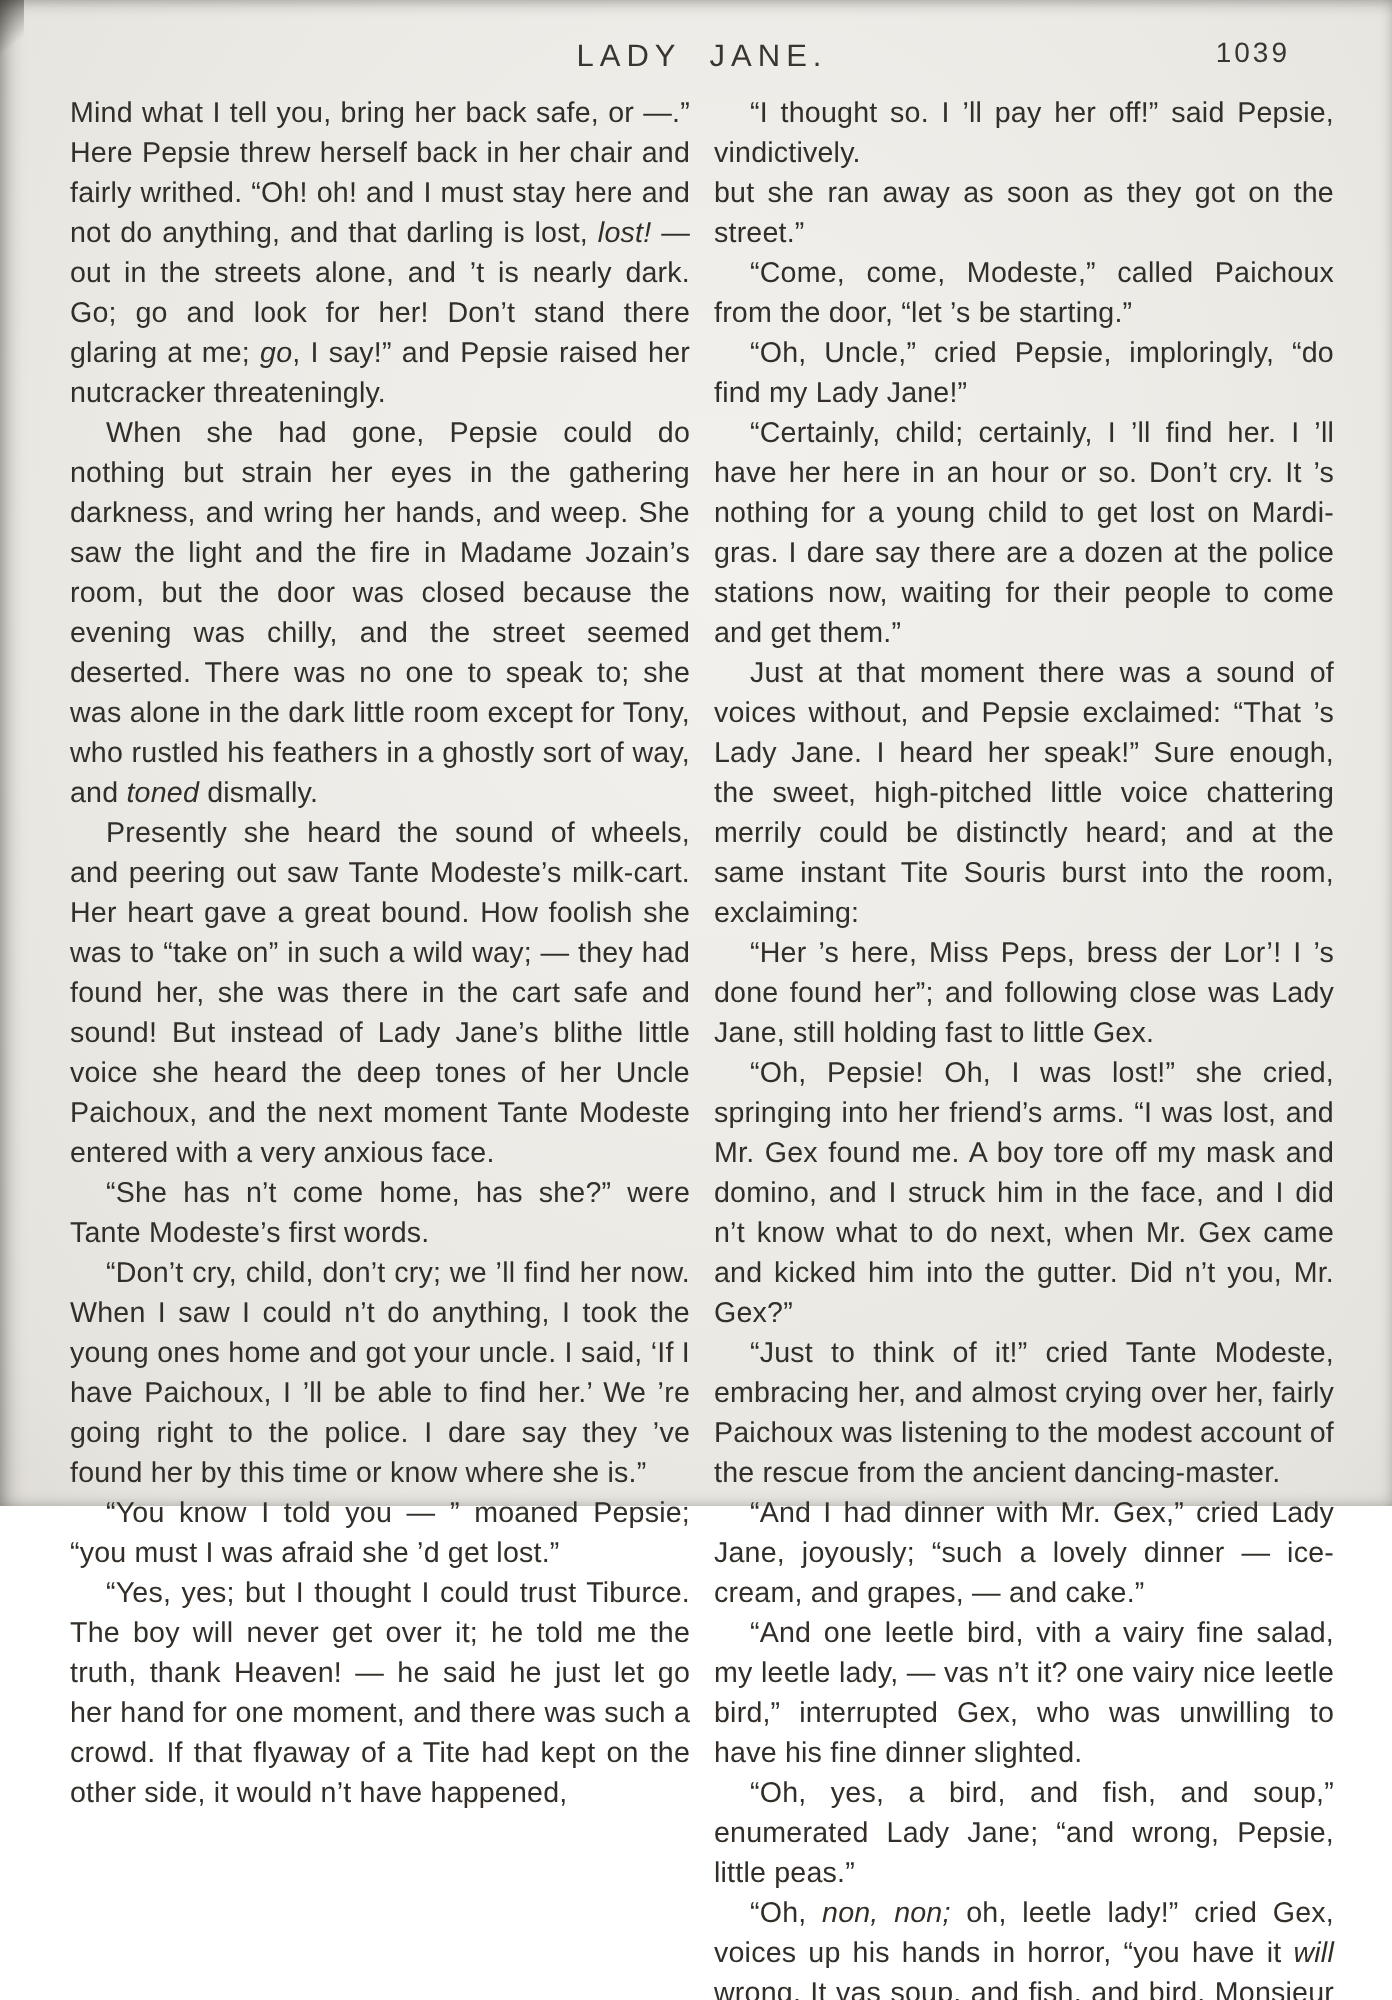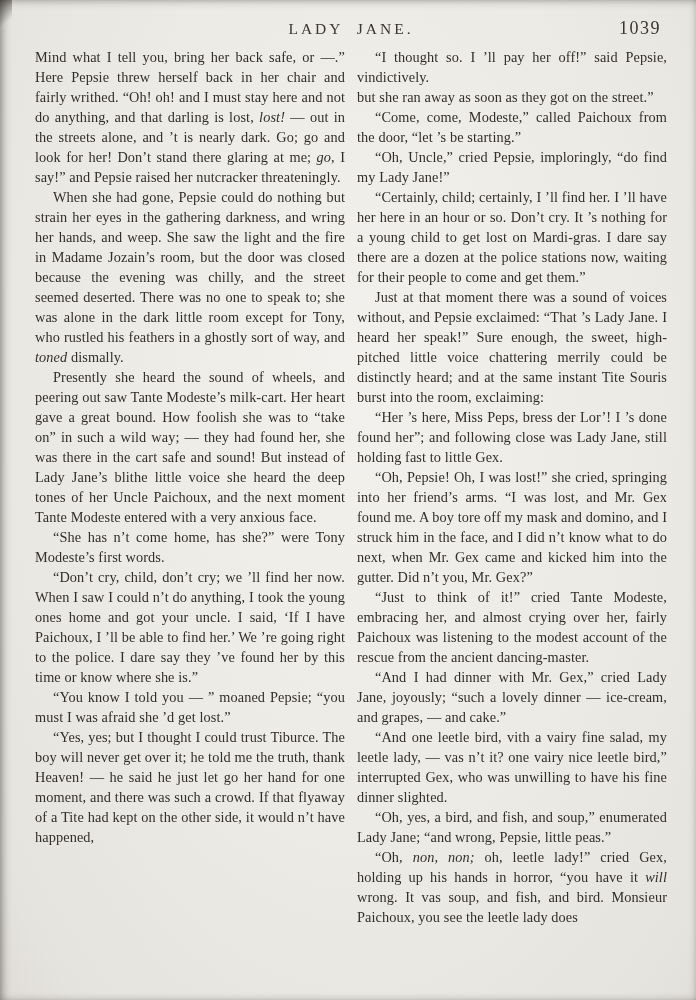--- a/index.html
+++ b/index.html
@@ -5,29 +5,29 @@
   html, body {
     margin: 0;
     padding: 0;
     width: 696px;
     height: 1000px;
     overflow: hidden;
   }
   .page {
     position: relative;
     width: 696px;
-    height: 1000px;
+    height: 753px;
     background:
       radial-gradient(ellipse at 52% 38%, #f2f1ed 0%, #ebeae5 55%, #e5e3dd 90%, #dedcd5 100%);
     box-shadow:
       inset 7px 0 10px -5px rgba(75, 72, 66, 0.55),
       inset 0 5px 8px -4px rgba(75, 72, 66, 0.35),
       inset -4px 0 8px -5px rgba(75, 72, 66, 0.25),
       inset 0 -4px 8px -5px rgba(75, 72, 66, 0.25);
-    font-family: Liberation Serif, serif;
+    font-family: Liberation Sans, sans-serif;
     color: #332e28;
   }
   .corner-mark {
     position: absolute;
     top: 0;
     left: 0;
     width: 12px;
     height: 30px;
     background: linear-gradient(140deg, rgba(55,52,48,0.75), rgba(55,52,48,0) 70%);
   }
@@ -44,23 +44,23 @@
     right: 0;
     top: 0;
     text-align: center;
     font-size: 15.5px;
     letter-spacing: 3px;
     word-spacing: 7px;
     color: #3a352f;
   }
   .page-number {
     position: absolute;
-    right: 6px;
+    right: 22px;
     top: -2px;
-    font-size: 18px;
+    font-size: 14px;
     letter-spacing: 1.5px;
     color: #3a352f;
   }
   .text-block {
     position: absolute;
     top: 47px;
     left: 35px;
     right: 29px;
     bottom: 20px;
     display: flex;
@@ -95,34 +95,34 @@
   <div class="page-header">
     <span class="page-title">LADY JANE.</span>
     <span class="page-number">1039</span>
   </div>
 
   <div class="text-block">
     <div class="column">
         <p class="para no-indent"><span>Mind what I tell you, bring her back safe, or —.” Here Pepsie threw herself back in her chair and fairly writhed. “Oh! oh! and I must stay here and not do anything, and that darling is lost, </span><i>lost!</i><span> — out in the streets alone, and ’t is nearly dark. Go; go and look for her! Don’t stand there glaring at me; </span><i>go</i><span>, I say!” and Pepsie raised her nutcracker threateningly.</span></p>
         <p class="para"><span>When she had gone, Pepsie could do nothing but strain her eyes in the gathering darkness, and wring her hands, and weep. She saw the light and the fire in Madame Jozain’s room, but the door was closed because the evening was chilly, and the street seemed deserted. There was no one to speak to; she was alone in the dark little room except for Tony, who rustled his feathers in a ghostly sort of way, and </span><i>toned</i><span> dismally.</span></p>
         <p class="para"><span>Presently she heard the sound of wheels, and peering out saw Tante Modeste’s milk-cart. Her heart gave a great bound. How foolish she was to “take on” in such a wild way; — they had found her, she was there in the cart safe and sound! But instead of Lady Jane’s blithe little voice she heard the deep tones of her Uncle Paichoux, and the next moment Tante Modeste entered with a very anxious face.</span></p>
-        <p class="para"><span>“She has n’t come home, has she?” were Tony Modeste’s first words.</span></p>
+        <p class="para"><span>“She has n’t come home, has she?” were Tante Modeste’s first words.</span></p>
         <p class="para"><span>“Don’t cry, child, don’t cry; we ’ll find her now. When I saw I could n’t do anything, I took the young ones home and got your uncle. I said, ‘If I have Paichoux, I ’ll be able to find her.’ We ’re going right to the police. I dare say they ’ve found her by this time or know where she is.”</span></p>
         <p class="para"><span>“You know I told you — ” moaned Pepsie; “you must I was afraid she ’d get lost.”</span></p>
         <p class="para"><span>“Yes, yes; but I thought I could trust Tiburce. The boy will never get over it; he told me the truth, thank Heaven! — he said he just let go her hand for one moment, and there was such a crowd. If that flyaway of a Tite had kept on the other side, it would n’t have happened,</span></p>
       </div>
     <div class="column">
         <p class="para"><span>“I thought so. I ’ll pay her off!” said Pepsie, vindictively.</span></p>
         <p class="para no-indent"><span>but she ran away as soon as they got on the street.”</span></p>
         <p class="para"><span>“Come, come, Modeste,” called Paichoux from the door, “let ’s be starting.”</span></p>
         <p class="para"><span>“Oh, Uncle,” cried Pepsie, imploringly, “do find my Lady Jane!”</span></p>
         <p class="para"><span>“Certainly, child; certainly, I ’ll find her. I ’ll have her here in an hour or so. Don’t cry. It ’s nothing for a young child to get lost on Mardi-gras. I dare say there are a dozen at the police stations now, waiting for their people to come and get them.”</span></p>
         <p class="para"><span>Just at that moment there was a sound of voices without, and Pepsie exclaimed: “That ’s Lady Jane. I heard her speak!” Sure enough, the sweet, high-pitched little voice chattering merrily could be distinctly heard; and at the same instant Tite Souris burst into the room, exclaiming:</span></p>
         <p class="para"><span>“Her ’s here, Miss Peps, bress der Lor’! I ’s done found her”; and following close was Lady Jane, still holding fast to little Gex.</span></p>
         <p class="para"><span>“Oh, Pepsie! Oh, I was lost!” she cried, springing into her friend’s arms. “I was lost, and Mr. Gex found me. A boy tore off my mask and domino, and I struck him in the face, and I did n’t know what to do next, when Mr. Gex came and kicked him into the gutter. Did n’t you, Mr. Gex?”</span></p>
         <p class="para"><span>“Just to think of it!” cried Tante Modeste, embracing her, and almost crying over her, fairly Paichoux was listening to the modest account of the rescue from the ancient dancing-master.</span></p>
         <p class="para"><span>“And I had dinner with Mr. Gex,” cried Lady Jane, joyously; “such a lovely dinner — ice-cream, and grapes, — and cake.”</span></p>
         <p class="para"><span>“And one leetle bird, vith a vairy fine salad, my leetle lady, — vas n’t it? one vairy nice leetle bird,” interrupted Gex, who was unwilling to have his fine dinner slighted.</span></p>
         <p class="para"><span>“Oh, yes, a bird, and fish, and soup,” enumerated Lady Jane; “and wrong, Pepsie, little peas.”</span></p>
-        <p class="para"><span>“Oh, </span><i>non, non;</i><span> oh, leetle lady!” cried Gex, holding up his hands in horror, “you have it </span><i>will</i><span> wrong. It vas soup, and fish, and bird. Monsieur Paichoux, you see the leetle lady does</span></p>
+        <p class="para"><span>“Oh, </span><i>non, non;</i><span> oh, leetle lady!” cried Gex, voices up his hands in horror, “you have it </span><i>will</i><span> wrong. It vas soup, and fish, and bird. Monsieur Paichoux, you see the leetle lady does</span></p>
       </div>
   </div>
 </div>
 
 </body></html>

